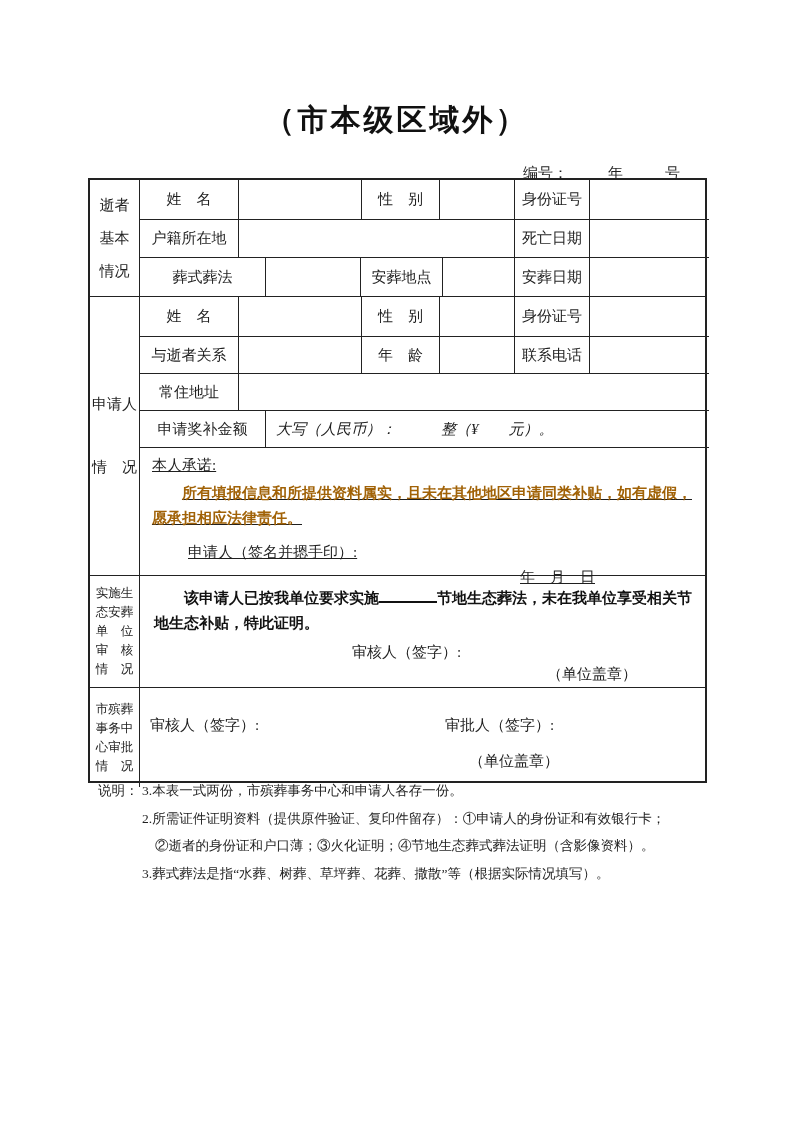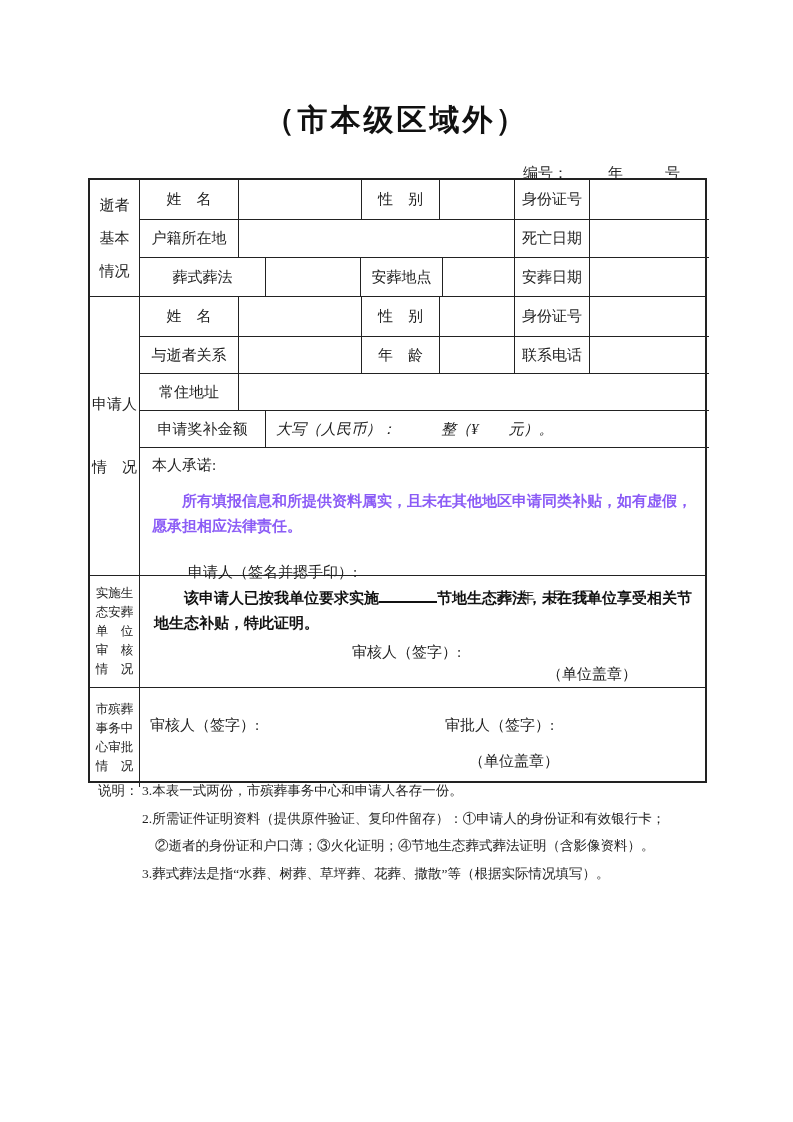--- a/index.html
+++ b/index.html
@@ -64,23 +64,23 @@
   .promise{
     display:block;
     padding:7px 16px 4px 12px;
     box-sizing:border-box;
     font-size:15px;
   }
   .promise .p-head{line-height:20px;}
   .promise .p-body{
     font-family:"Liberation Sans","DejaVu Sans",sans-serif;
     font-weight:700;
-    text-indent:2em;line-height:25px;margin-top:13px;color:#8b5cf6;
-  }
-  .promise .p-sign{margin-top:24px;padding-left:36px;line-height:20px;}
+    text-indent:2em;line-height:25px;margin-top:5px;color:#a16207;
+  }
+  .promise .p-sign{margin-top:12px;padding-left:36px;line-height:20px;}
   .promise .p-date{margin-top:5px;padding-left:368px;line-height:20px;white-space:nowrap;}
   
   .review-block{
     display:block;
     padding:9px 14px 4px 14px;
     box-sizing:border-box;
   }
   .review-block .r-body{
     font-family:"Liberation Sans","DejaVu Sans",sans-serif;
     font-weight:700;
@@ -175,21 +175,21 @@
         <div class="cell val" style="width:120px;"></div>
       </div>
       <div class="trow" style="height:37px;">
         <div class="cell lbl" style="width:98px;">常住地址</div>
         <div class="cell val" style="width:471px;"></div>
       </div>
       <div class="trow" style="height:37px;">
         <div class="cell lbl" style="width:125px;">申请奖补金额</div>
         <div class="cell val left" style="width:444px;">大写（人民币）：　　　整（¥　　元）。</div>
       </div>
-      <div class="trow" style="height:128px;">
+      <div class="trow" style="height:128px;text-decoration:underline;">
         <div class="promise" style="width:569px;">
           <div class="p-head">本人承诺:</div>
           <div class="p-body">所有填报信息和所提供资料属实，且未在其他地区申请同类补贴，如有虚假，愿承担相应法律责任。</div>
           <div class="p-sign">申请人（签名并摁手印）:</div>
           <div class="p-date">年　月　日</div>
         </div>
       </div>
     </div>
   </div>
 

